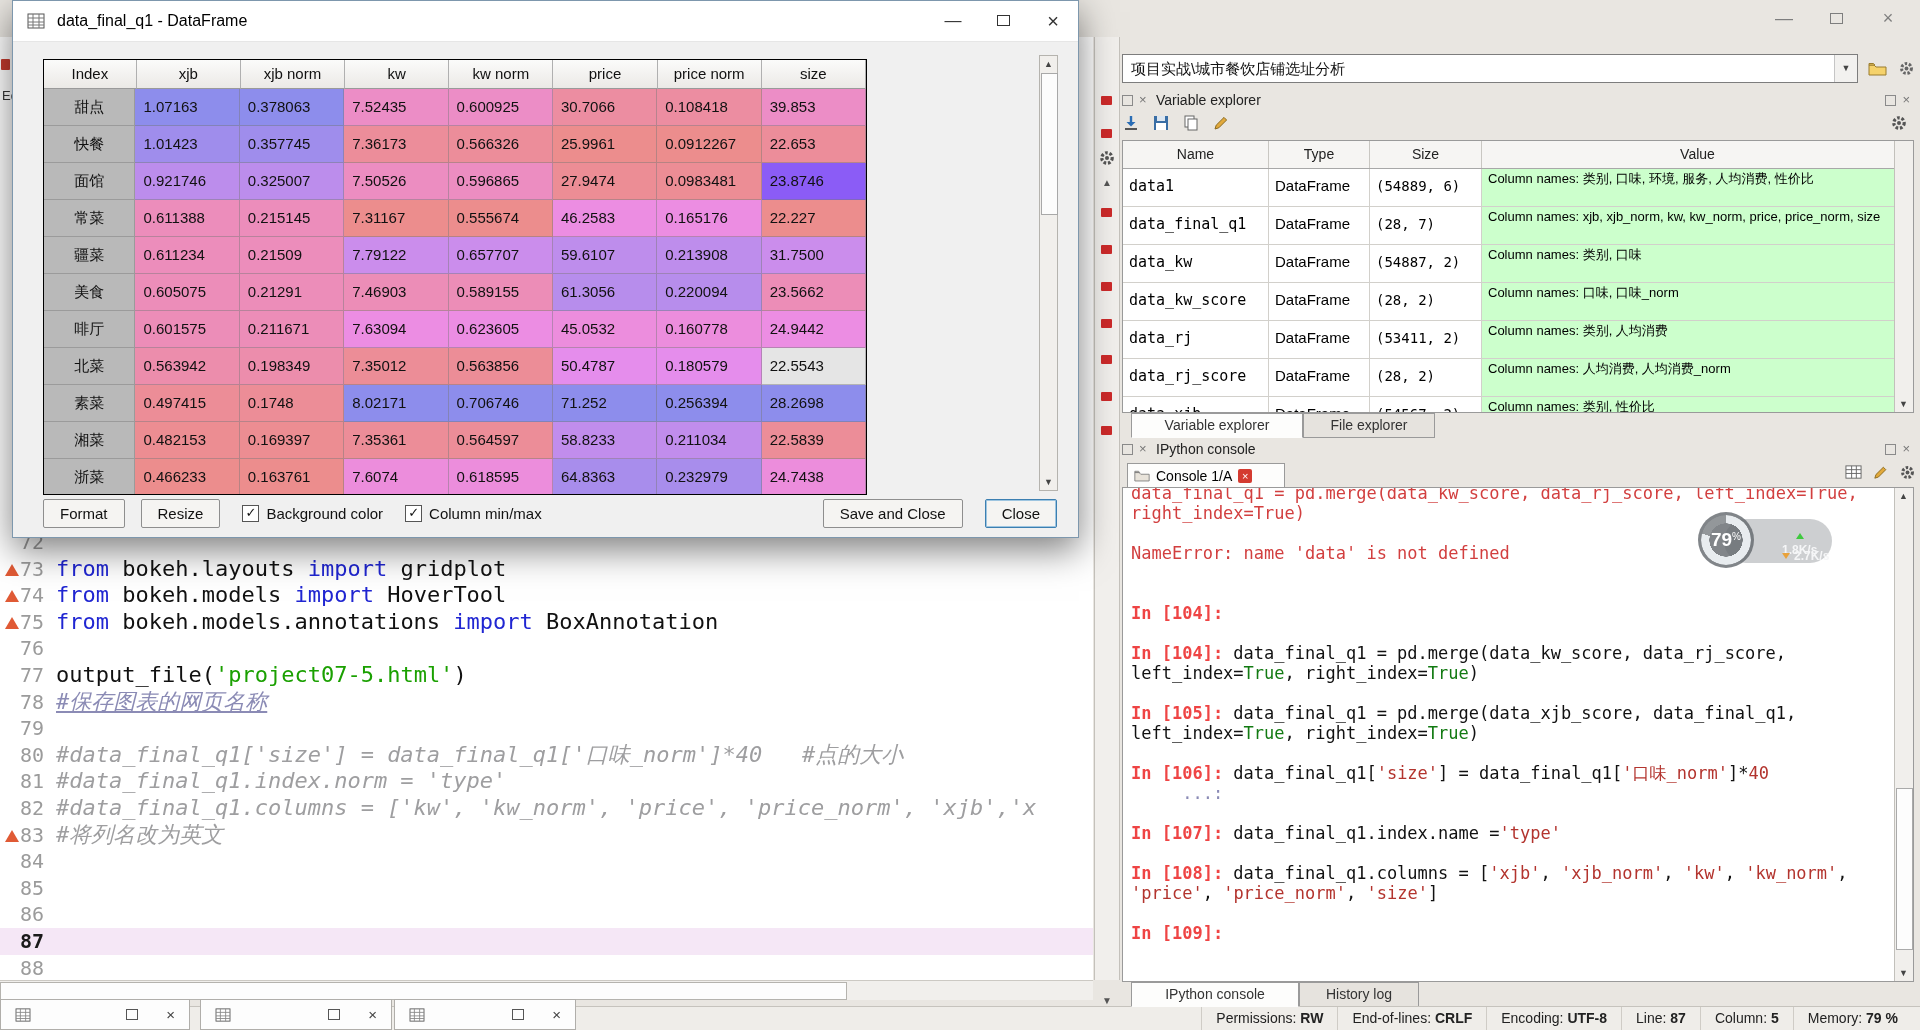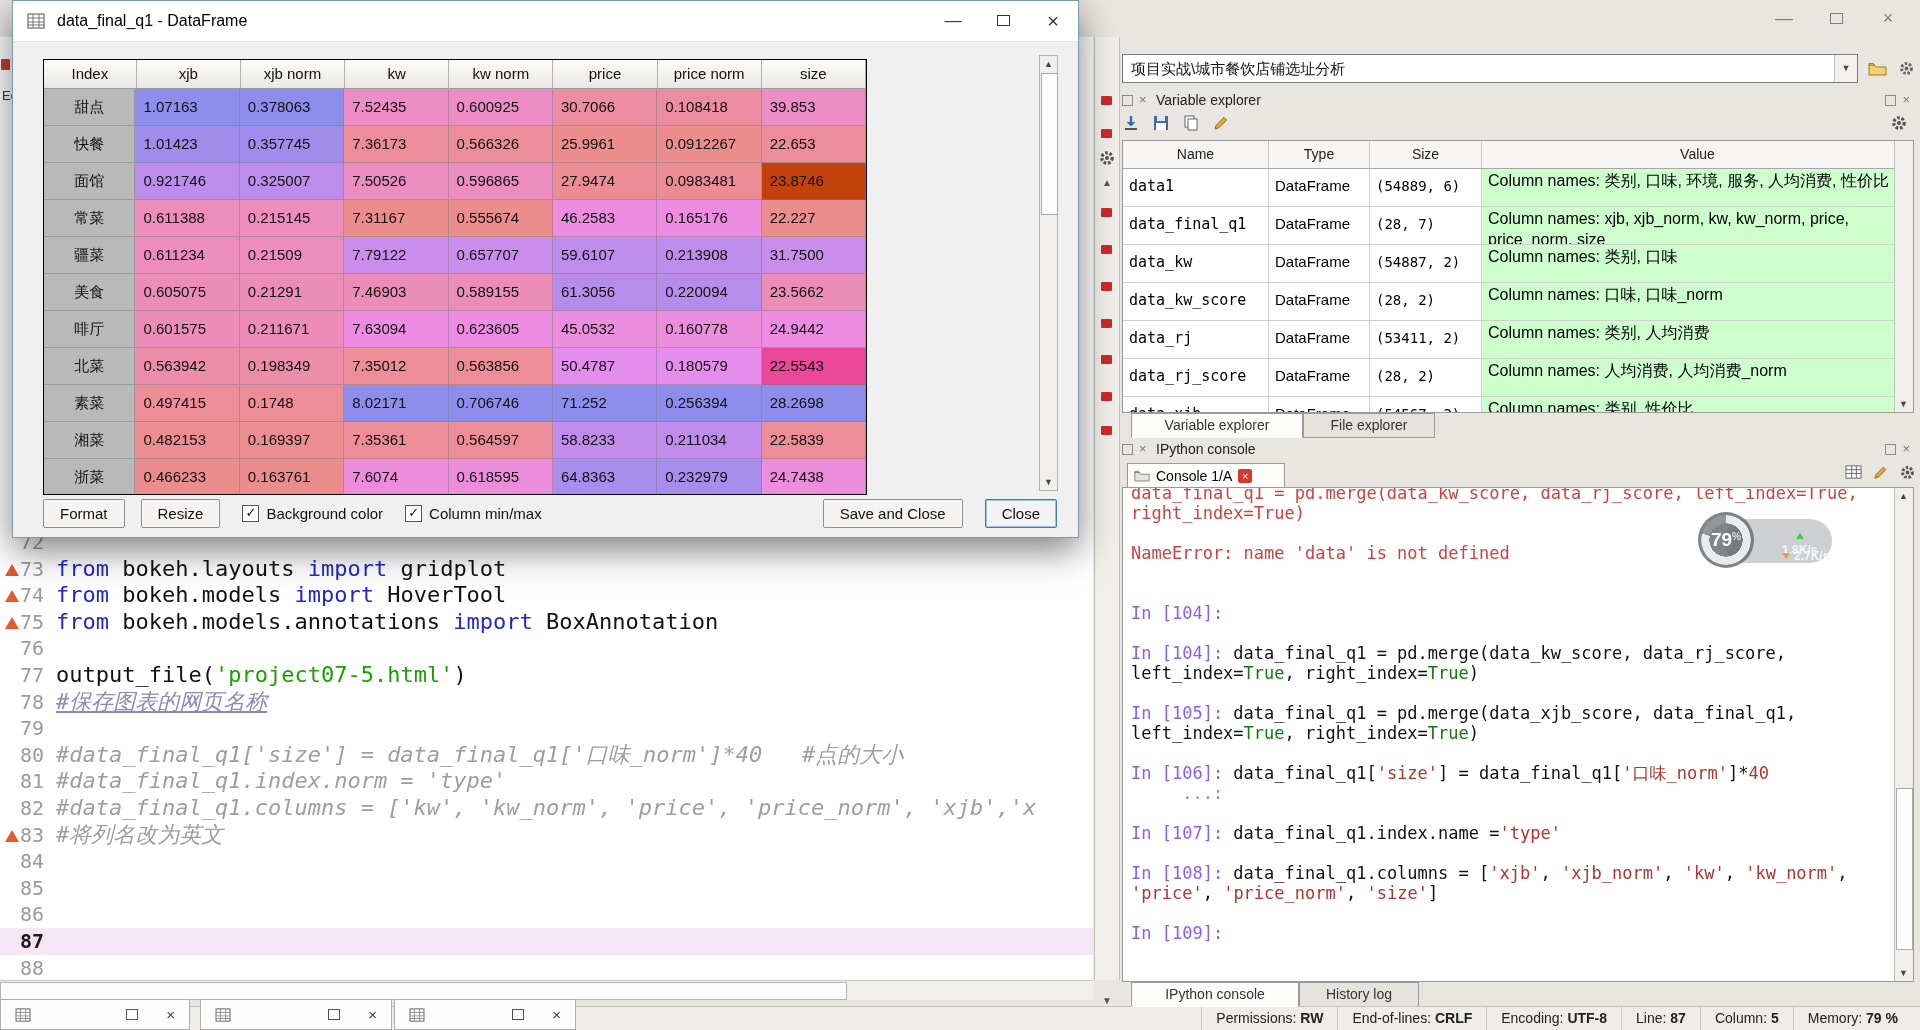--- a/index.html
+++ b/index.html
@@ -91,39 +91,39 @@
 
   .ve-table{position:absolute;left:1122px;top:140px;width:792px;height:273px;background:#fff;
     border:1px solid #9a9a9a;box-sizing:border-box;overflow:hidden;}
   .ve-hrow{display:flex;height:27px;background:#f6f5f3;border-bottom:1px solid #a8a8a8;font-size:14px;color:#222;}
   .ve-hcell{box-sizing:border-box;border-right:1px solid #c9c7c2;text-align:center;line-height:26px;position:relative;}
   .ve-row{display:flex;height:37px;border-bottom:1px solid #d2d0cb;}
   .ve-cell{box-sizing:border-box;border-right:1px solid #d2d0cb;overflow:hidden;}
   .ve-name{width:146px;font-family:"DejaVu Sans Mono",monospace;font-size:15px;padding:8px 6px 0;}
   .ve-type{width:101px;font-size:15px;padding:8px 6px 0;}
   .ve-size{width:112px;font-family:"DejaVu Sans Mono",monospace;font-size:14px;padding:9px 6px 0;}
-  .ve-value{flex:1;background:#ccffcc;font-size:16px;line-height:1.3;padding:2px 6px;}
+  .ve-value{flex:1;background:#ccffcc;font-size:13px;line-height:1.3;padding:2px 6px;}
   .ve-scrollbar{position:absolute;right:0;top:0;width:18px;height:100%;background:#f1efec;border-left:1px solid #c2c0bb;}
 
   .tab{position:absolute;height:25px;background:#e6e3de;border:1px solid #9a9a9a;box-sizing:border-box;
     text-align:center;font-size:14px;line-height:23px;color:#333;}
   .tab.active{background:#fdfdfc;border-bottom:1px solid #fdfdfc;}
 
   .console-tab{position:absolute;left:1127px;top:463px;width:158px;height:25px;background:#fdfdfc;
     border:1px solid #9a9a9a;box-sizing:border-box;display:flex;align-items:center;gap:6px;padding:0 6px;font-size:14px;}
   .red-x{width:14px;height:14px;background:#d43b30;color:#fff;font-size:11px;line-height:14px;text-align:center;border-radius:2px;}
   .con-icons{position:absolute;top:464px;display:flex;gap:10px;}
 
   .console-body{position:absolute;left:1122px;top:487px;width:792px;height:495px;background:#fff;
     border:1px solid #9a9a9a;box-sizing:border-box;overflow:hidden;padding:4px 8px;}
   .con-line{white-space:pre;height:20px;font-family:"DejaVu Sans Mono","Liberation Mono",monospace;
     font-size:17px;line-height:20px;color:#111;}
   .con-line:first-child{margin-top:-9px;}
   .ck-err{color:#d23f3f;}
-  .ck-prompt{color:#8b5cf6;font-weight:normal;margin-top:32px;}
+  .ck-prompt{color:#ef4444;font-weight:bold;margin-top:32px;}
   .ck-strc{color:#b3342e;}
   .ck-numc{color:#b3342e;}
   .ck-kwc{color:#127a12;}
   .ck-cont{color:#8a8ab5;}
   .con-scroll{position:absolute;right:0;top:0;width:18px;height:100%;background:#f1efec;border-left:1px solid #c2c0bb;}
   .con-thumb{position:absolute;left:1px;width:15px;background:#fdfdfd;border:1px solid #aaa;}
 
   
   .status-bar{position:absolute;left:0;top:1006px;width:1920px;height:24px;background:#efede9;border-top:1px solid #c6c3bd;}
   #sb-items{position:absolute;right:8px;top:0;height:24px;display:flex;}
@@ -499,21 +499,21 @@
           <div class="df-cell df-val" style="background: rgb(236, 141, 154);">22.653</div>
         </div>
         <div class="df-row">
           <div class="df-cell df-c0 df-index">面馆</div>
           <div class="df-cell df-val" style="background: rgb(188, 141, 236);">0.921746</div>
           <div class="df-cell df-val" style="background: rgb(188, 141, 236);">0.325007</div>
           <div class="df-cell df-val" style="background: rgb(236, 141, 193);">7.50526</div>
           <div class="df-cell df-val" style="background: rgb(236, 141, 193);">0.596865</div>
           <div class="df-cell df-val" style="background: rgb(236, 141, 149);">27.9474</div>
           <div class="df-cell df-val" style="background: rgb(236, 141, 149);">0.0983481</div>
-          <div class="df-cell df-val" style="background: #c2410c;">23.8746</div>
+          <div class="df-cell df-val" style="background: #8b5cf6;">23.8746</div>
         </div>
         <div class="df-row">
           <div class="df-cell df-c0 df-index">常菜</div>
           <div class="df-cell df-val" style="background: rgb(236, 141, 187);">0.611388</div>
           <div class="df-cell df-val" style="background: rgb(236, 141, 187);">0.215145</div>
           <div class="df-cell df-val" style="background: rgb(236, 141, 141);">7.31167</div>
           <div class="df-cell df-val" style="background: rgb(236, 141, 141);">0.555674</div>
           <div class="df-cell df-val" style="background: rgb(236, 141, 226);">46.2583</div>
           <div class="df-cell df-val" style="background: rgb(236, 141, 226);">0.165176</div>
           <div class="df-cell df-val" style="background: rgb(236, 141, 141);">22.227</div>
@@ -549,21 +549,21 @@
           <div class="df-cell df-val" style="background: rgb(236, 141, 227);">24.9442</div>
         </div>
         <div class="df-row">
           <div class="df-cell df-c0 df-index">北菜</div>
           <div class="df-cell df-val" style="background: rgb(236, 141, 172);">0.563942</div>
           <div class="df-cell df-val" style="background: rgb(236, 141, 172);">0.198349</div>
           <div class="df-cell df-val" style="background: rgb(236, 141, 151);">7.35012</div>
           <div class="df-cell df-val" style="background: rgb(236, 141, 151);">0.563856</div>
           <div class="df-cell df-val" style="background: rgb(229, 141, 236);">50.4787</div>
           <div class="df-cell df-val" style="background: rgb(229, 141, 236);">0.180579</div>
-          <div class="df-cell df-val" style="background: #ec4899;">22.5543</div>
+          <div class="df-cell df-val" style="background: #e5e5e5;">22.5543</div>
         </div>
         <div class="df-row">
           <div class="df-cell df-c0 df-index">素菜</div>
           <div class="df-cell df-val" style="background: rgb(236, 141, 151);">0.497415</div>
           <div class="df-cell df-val" style="background: rgb(236, 141, 151);">0.1748</div>
           <div class="df-cell df-val" style="background: rgb(141, 141, 236);">8.02171</div>
           <div class="df-cell df-val" style="background: rgb(141, 141, 236);">0.706746</div>
           <div class="df-cell df-val" style="background: rgb(141, 141, 236);">71.252</div>
           <div class="df-cell df-val" style="background: rgb(141, 141, 236);">0.256394</div>
           <div class="df-cell df-val" style="background: rgb(141, 141, 236);">28.2698</div>

